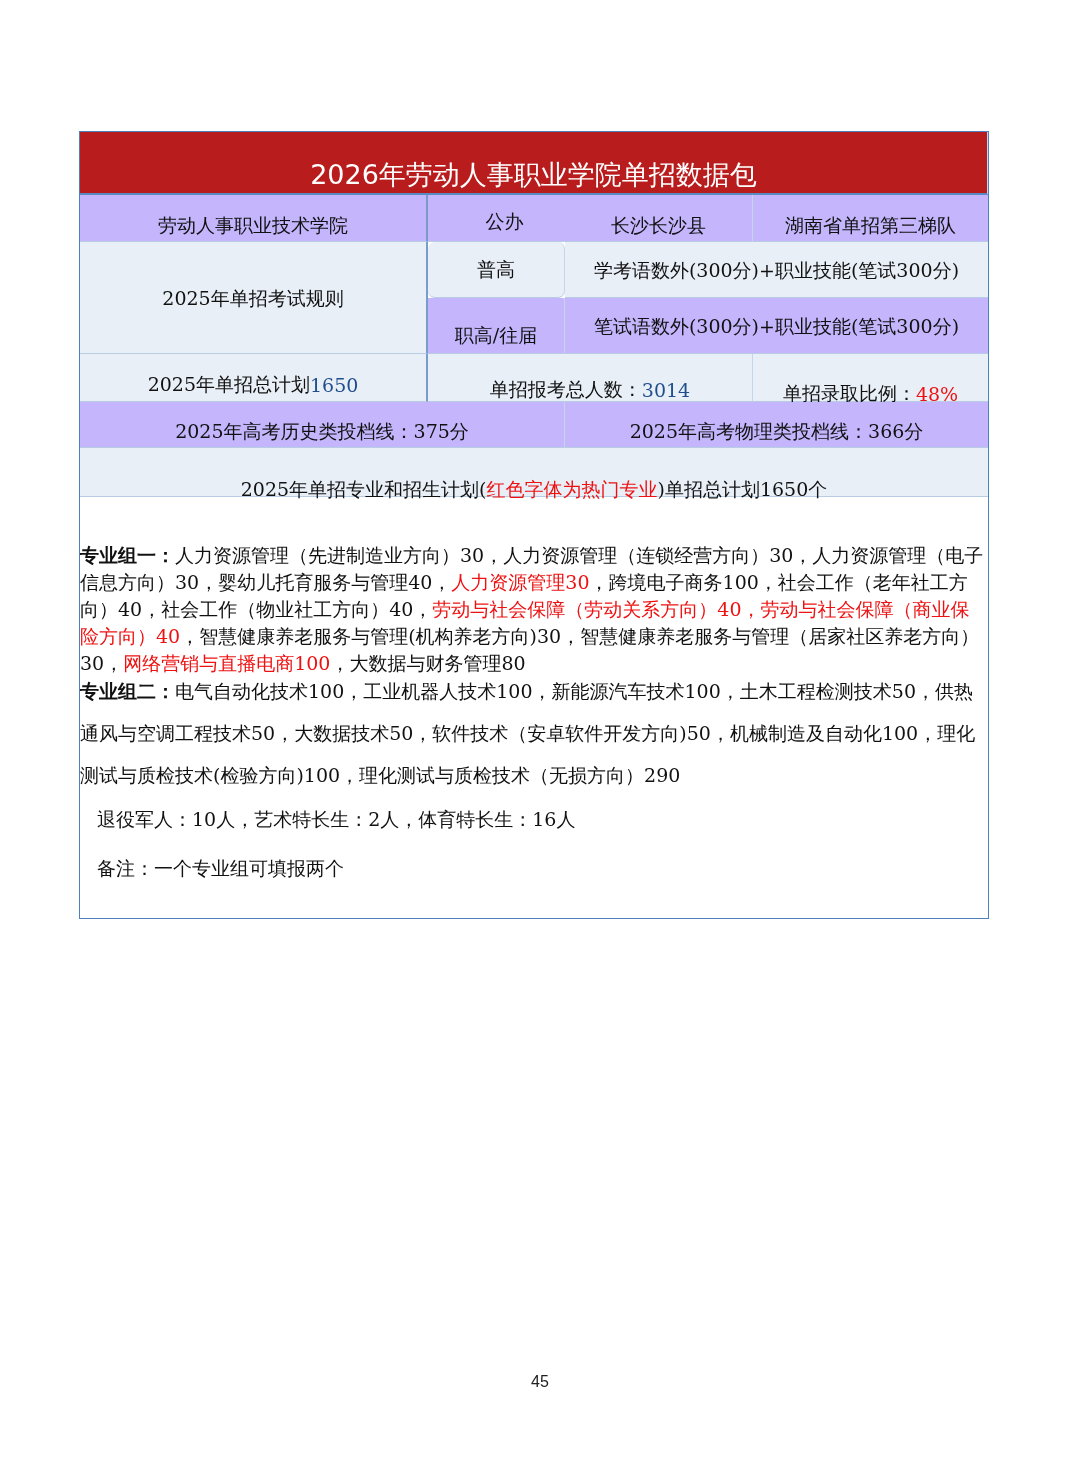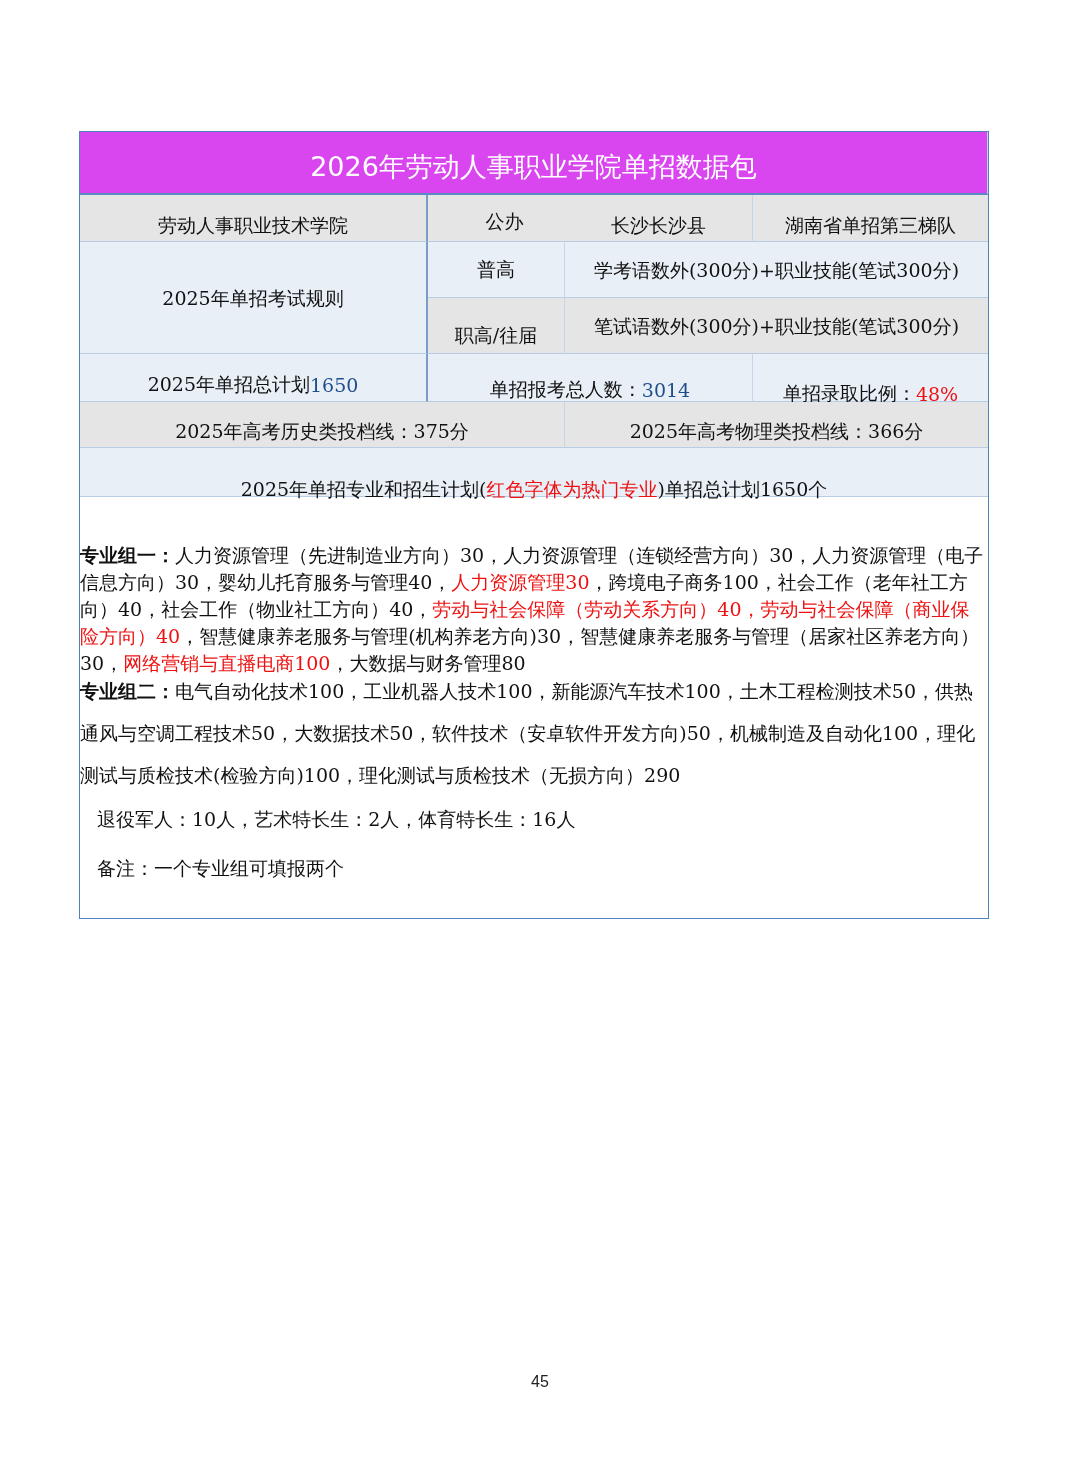--- a/index.html
+++ b/index.html
@@ -1,22 +1,22 @@
 <!DOCTYPE html>
 <html><head>
 <meta charset="utf-8">
 <style>
   html, body { margin: 0; padding: 0; background: #ffffff; }
   body { width: 1080px; height: 1466px; position: relative; overflow: hidden;
          font-family: "DejaVu Serif", "Liberation Serif", serif; color: #111; }
   .sheet { position: absolute; left: 79px; top: 131px; width: 910px; border: 1px solid #4f81bd; box-sizing: border-box; }
   .cell { position: absolute; box-sizing: border-box; display: flex; align-items: center; justify-content: center;
           font-size: 19px; text-align: center; border-right: 1px solid #c5d5ea; border-bottom: 1px solid #b8cce4; }
-  .hdr { background: #d946ef; color: #ffffff; font-size: 27px; font-family: "DejaVu Sans", "Liberation Sans", sans-serif; align-items: flex-end; padding-bottom: 8px; border-bottom: 2px solid #5a8ac4; }
-  .w { background: #e5e5e5; }
+  .hdr { background: #b91c1c; color: #ffffff; font-size: 27px; font-family: "DejaVu Sans", "Liberation Sans", sans-serif; align-items: flex-end; padding-bottom: 0; border-bottom: 2px solid #5a8ac4; }
+  .w { background: #c4b5fd; }
   .b { background: #e9eff7; }
   .vdiv { border-right: 2px solid #7a9cc8; }
   .blue { color: #1f4e8c; }
   .red { color: #ee1111; }
   .body { position: absolute; left: 0; top: 365px; width: 908px; font-size: 19px; line-height: 27px; padding: 45px 2px 0 0; box-sizing: border-box; }
   .body p { margin: 0; }
   .g2 { line-height: 42px; margin-top: -7px !important; }
   .bold { font-weight: bold; }
   .note { padding-left: 17px; margin-top: 10px !important; }
   .note2 { padding-left: 17px; margin-top: 22px !important; }
@@ -35,21 +35,21 @@
   <div class="cell w" style="left:348px;top:63px;width:154px;height:47px;padding-top:8px;">公办</div>
   <div class="cell w" style="left:485px;top:63px;width:188px;height:47px;padding-top:16px;">长沙长沙县</div>
   <div class="cell w" style="left:673px;top:63px;width:235px;height:47px;padding-top:16px;border-right:none;">湖南省单招第三梯队</div>
 
   <div class="cell b vdiv" style="left:0;top:110px;width:348px;height:112px;">
     <div class="stack" style="line-height:40px;">
       <span>2025年单招考试</span>
       <span>规则</span>
     </div>
   </div>
-  <div class="cell b" style="left:348px;top:110px;width:137px;height:56px;">普高</div>
+  <div class="cell b" style="left:348px;top:110px;width:137px;height:56px;border-radius:7px;">普高</div>
   <div class="cell b" style="left:485px;top:110px;width:423px;height:56px;border-right:none;">
     <div class="stack">
       <span>学考语数外(300分)+职业技能</span>
       <span>(笔试300分)</span>
     </div>
   </div>
   <div class="cell w" style="left:348px;top:166px;width:137px;height:56px;align-items:flex-end;padding-bottom:4px;">职高/往届</div>
   <div class="cell w" style="left:485px;top:166px;width:423px;height:56px;border-right:none;">
     <div class="stack">
       <span>笔试语数外(300分)+职业技能</span>

